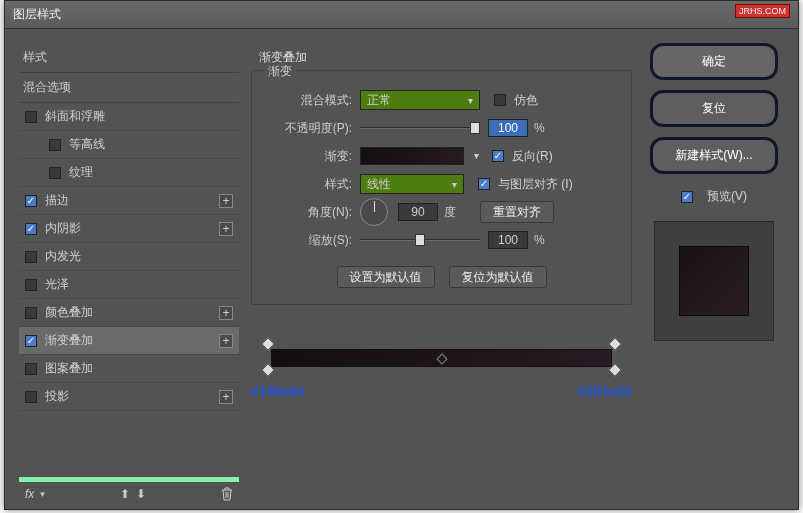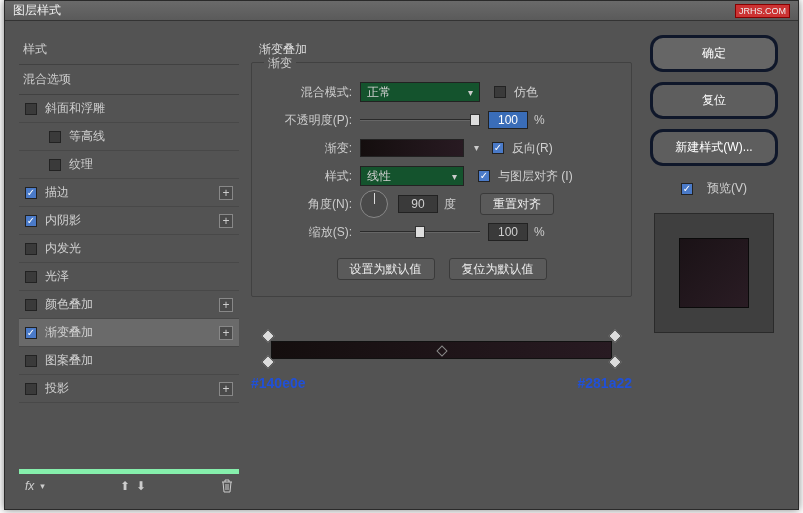--- a/index.html
+++ b/index.html
@@ -1,18 +1,18 @@
 <!DOCTYPE html>
 <html><head>
 <meta charset="utf-8">
 <style>
 *{box-sizing:border-box;margin:0;padding:0;font-family:"Microsoft YaHei",Arial,sans-serif;font-size:12px;color:#d0d0d0}
 body{background:#fff;width:803px;height:513px;position:relative}
 .dialog{position:absolute;left:4px;top:0;width:795px;height:510px;background:#535353;border:1px solid #2a2a2a;box-shadow:0 0 8px rgba(0,0,0,.5)}
-.titlebar{height:20px;background:linear-gradient(#6a6a6a,#5a5a5a);border-bottom:1px solid #333;display:flex;align-items:center;padding:0 8px;position:relative}
+.titlebar{height:28px;background:linear-gradient(#6a6a6a,#5a5a5a);border-bottom:1px solid #333;display:flex;align-items:center;padding:0 8px;position:relative}
 .titlebar span{color:#eee}
 .brand{position:absolute;right:8px;top:3px;background:#c33;color:#fff;font-size:9px;padding:1px 3px;border:1px solid #800}
 .body{display:flex;padding:14px 14px 8px 14px;height:calc(100% - 24px)}
 .left{width:220px;display:flex;flex-direction:column}
 .styles-header{padding:6px 4px;color:#ccc}
 .blend-header{padding:6px 4px;border-top:1px solid #414141;border-bottom:1px solid #414141;color:#ccc}
 .effect-list{flex:1;overflow:auto}
 .effect-row{display:flex;align-items:center;padding:5px 6px;border-bottom:1px solid #484848;position:relative}
 .effect-row.indent{padding-left:30px}
 .effect-row.selected{background:#6a6a6a}
@@ -23,21 +23,21 @@
 .left-footer{height:28px;border-top:5px solid #86efac;display:flex;align-items:center;padding:0 6px;gap:6px}
 .fx{font-style:italic;color:#ccc}
 .arrow-down{font-size:9px;color:#ccc}
 .trash{margin-left:auto;color:#ccc}
 .center{flex:1;padding:0 12px;position:relative}
 .section-title{color:#ddd;margin:6px 0 2px 8px}
 .group{border:1px solid #414141;border-radius:2px;padding:12px 16px 16px 16px;margin-top:4px}
 .group-label{position:relative;top:-20px;left:-4px;background:#535353;display:inline-block;padding:0 4px;color:#ccc}
 .row{display:flex;align-items:center;margin:4px 0;height:24px}
 .lbl{width:92px;text-align:right;padding-right:8px;color:#ccc}
-.dd{width:120px;height:20px;background:#14532d;border:1px solid #222;display:flex;align-items:center;padding:0 6px;position:relative}
+.dd{width:120px;height:20px;background:#4d7c0f;border:1px solid #222;display:flex;align-items:center;padding:0 6px;position:relative}
 .dd::after{content:"▾";position:absolute;right:6px;color:#ccc;font-size:10px}
 .slider{width:120px;height:14px;position:relative}
 .track{position:absolute;left:0;right:0;top:6px;height:2px;background:#2a2a2a;border-bottom:1px solid #666}
 .thumb{position:absolute;top:1px;width:10px;height:12px;background:#ddd;border:1px solid #333}
 .valbox{width:40px;height:18px;background:#3a3a3a;border:1px solid #222;display:inline-flex;align-items:center;justify-content:center;margin-left:8px}
 .valbox.hl{background:#3a6db8;color:#fff}
 .pct{margin-left:6px;color:#ccc}
 .grad-swatch{width:104px;height:18px;background:linear-gradient(90deg,#140e0e,#281a22);border:1px solid #222;display:inline-block;position:relative}
 .grad-swatch::after{content:"▾";position:absolute;right:-16px;top:2px;color:#ccc;font-size:10px}
 .angle-dial{width:28px;height:28px;border:1px solid #888;border-radius:50%;position:relative;display:inline-block;background:#4a4a4a}

